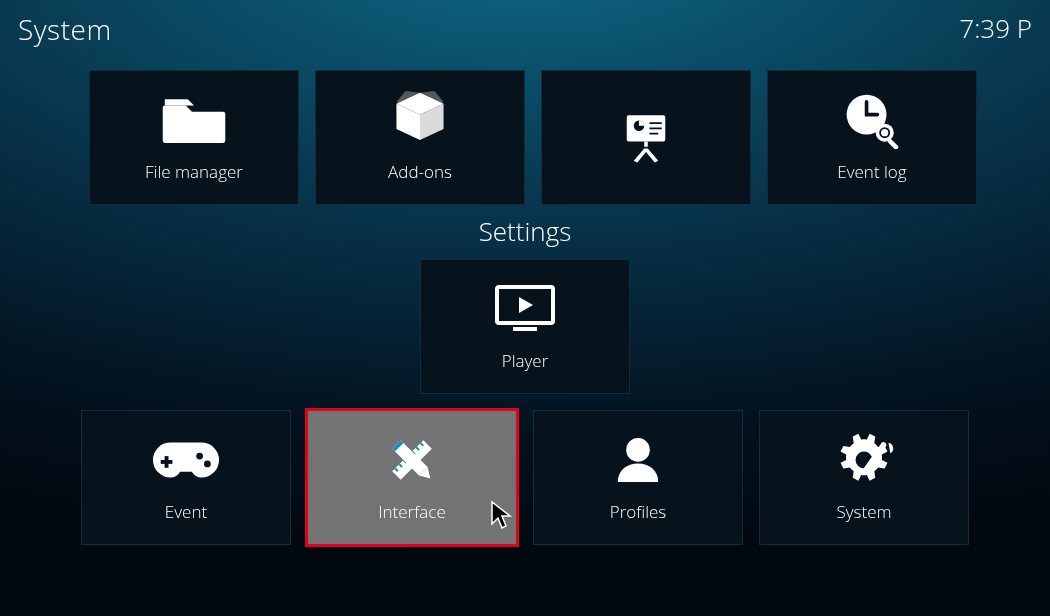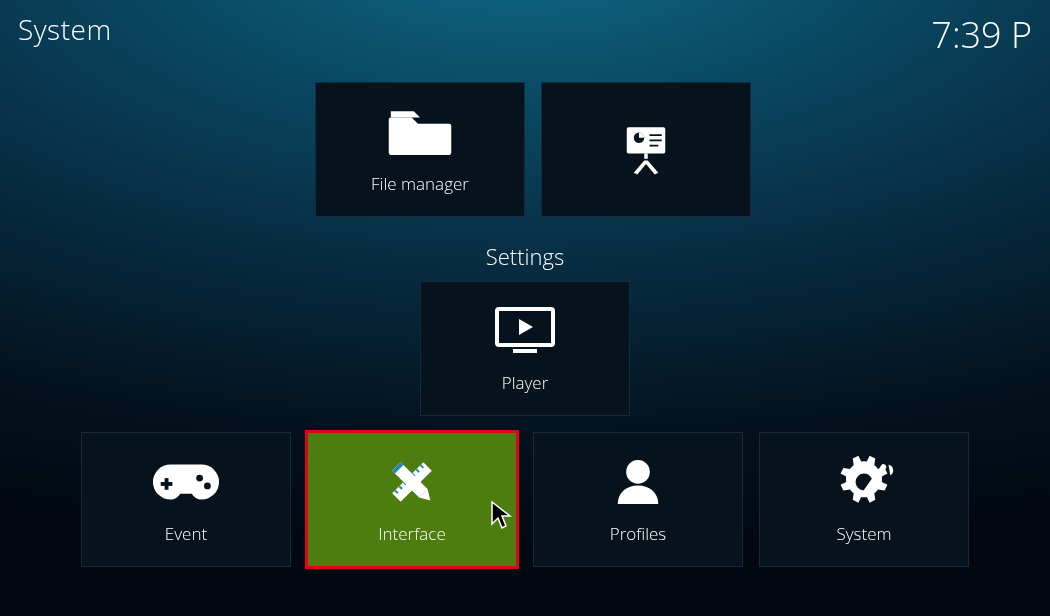--- a/index.html
+++ b/index.html
@@ -16,35 +16,35 @@
     align-items: flex-start;
     padding: 10px 18px 0 18px;
     height: 50px;
   }
   .page-title {
     font-size: 28px;
     font-weight: 300;
     letter-spacing: .5px;
   }
   .clock {
-    font-size: 36px;
+    font-size: 26px;
     font-weight: 300;
   }
   .top-row {
     display: flex;
     justify-content: center;
     gap: 16px;
-    margin-top: 32px;
+    margin-top: 20px;
     padding-left: 16px;
   }
   .section-label {
     text-align: center;
-    font-size: 22px;
-    font-weight: 300;
-    margin-top: 24px;
+    font-size: 26px;
+    font-weight: 300;
+    margin-top: 8px;
     margin-bottom: 10px;
     color: #fff;
   }
   .grid {
     display: flex;
     flex-direction: column;
     align-items: center;
     gap: 16px;
   }
   .row {
@@ -58,21 +58,21 @@
     border: 1px solid rgba(30,60,80,0.6);
     display: flex;
     flex-direction: column;
     align-items: center;
     justify-content: center;
     gap: 12px;
     cursor: pointer;
     position: relative;
   }
   .tile.selected {
-    background: #4d7c0f;
+    background: #737373;
     border: 3px solid #e2001a;
     width: 214px;
     height: 139px;
     margin: -2px;
   }
   .tile-label {
     font-size: 17px;
     font-weight: 300;
     color: #fff;
   }
@@ -102,34 +102,59 @@
 
 <div class="top-row">
   <div class="tile">
     <span class="icon">
       <svg viewBox="0 0 64 48" width="70" height="50">
           <path d="M4 10h20l6 6h30a2 2 0 0 1 2 2v26a2 2 0 0 1-2 2H4a2 2 0 0 1-2-2V12a2 2 0 0 1 2-2z"></path>
           <path d="M4 4h22l6 6H4z"></path>
         </svg>
     </span>
     <span class="tile-label">File manager</span>
+  </div>
+  <div class="tile">
+    <span class="icon">
+      <svg viewBox="0 0 64 64" width="62" height="58">
+          <path d="M32 2 6 14l26 12 26-12z"></path>
+          <path d="M6 14v28l26 12V26z"></path>
+          <path d="M58 14v28L32 54V26z" fill="#fff" opacity=".85"></path>
+          <path d="M32 2 16 0l-10 12 26 12z" opacity=".3"></path>
+          <path d="M32 2 48 0l10 12-26 12z" opacity=".3"></path>
+        </svg>
+    </span>
+    <span class="tile-label">Add-ons</span>
   </div>
   <div class="tile">
     <span class="icon">
       <svg viewBox="0 0 64 64" width="56" height="56">
           <rect x="10" y="6" width="44" height="30" rx="2"></rect>
           <circle cx="24" cy="18" r="6" fill="#07131c"></circle>
           <path d="M24 18 24 12 A6 6 0 0 1 30 18 z" fill="#fff"></path>
           <rect x="36" y="14" width="14" height="2" fill="#07131c"></rect>
           <rect x="36" y="20" width="14" height="2" fill="#07131c"></rect>
           <rect x="36" y="26" width="10" height="2" fill="#07131c"></rect>
           <path d="M30 36h4v6h-4z"></path>
           <path d="M18 58l12-14 4 0 12 14-4 2-10-12-10 12z"></path>
         </svg>
     </span>
+  </div>
+  <div class="tile">
+    <span class="icon">
+      <svg viewBox="0 0 64 64" width="58" height="58">
+          <circle cx="26" cy="26" r="22"></circle>
+          <path d="M26 12v14h12" stroke="#07131c" stroke-width="4" fill="none" stroke-linecap="round"></path>
+          <circle cx="46" cy="46" r="10" fill="#fff"></circle>
+          <circle cx="46" cy="46" r="6" fill="#07131c"></circle>
+          <circle cx="46" cy="46" r="4" fill="#fff"></circle>
+          <rect x="52" y="52" width="14" height="5" rx="2" transform="rotate(45 52 52)"></rect>
+        </svg>
+    </span>
+    <span class="tile-label">Event log</span>
   </div>
 </div>
 
 <div class="section-label">Settings</div>
 
 <div class="grid">
   <div class="row">
     <div class="tile">
       <span class="icon">
         <svg viewBox="0 0 64 52" width="66" height="52">

